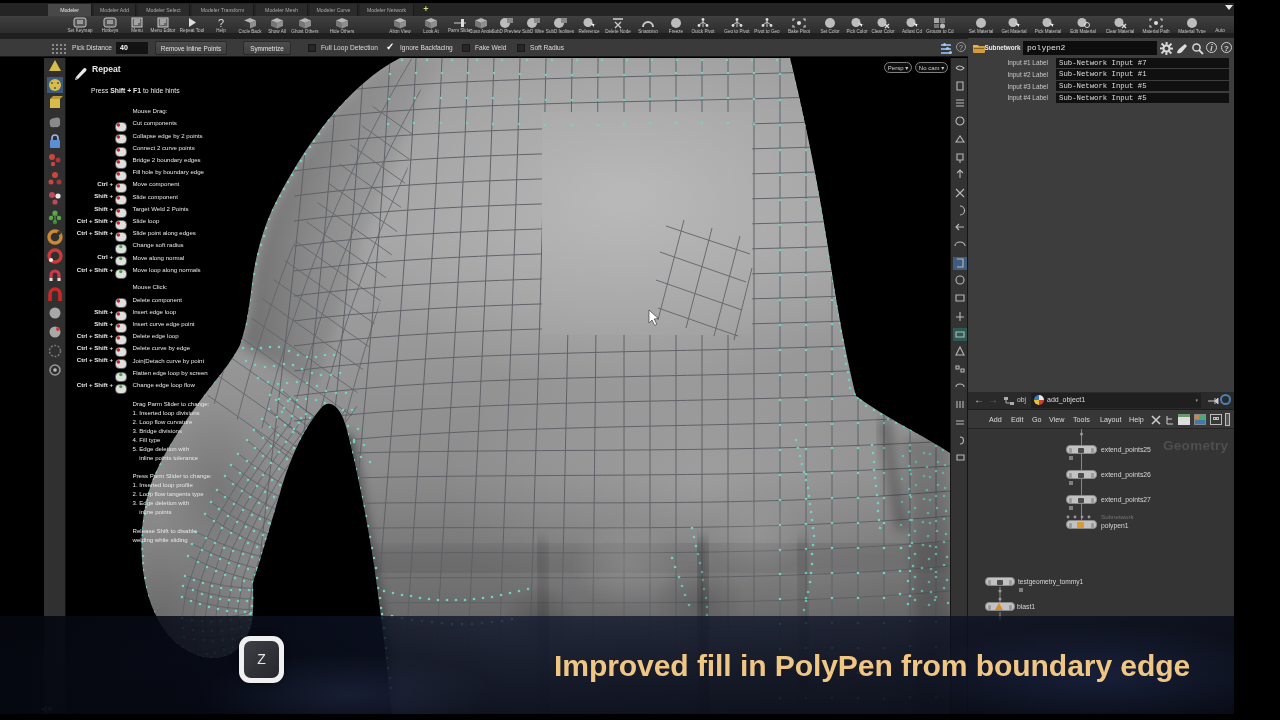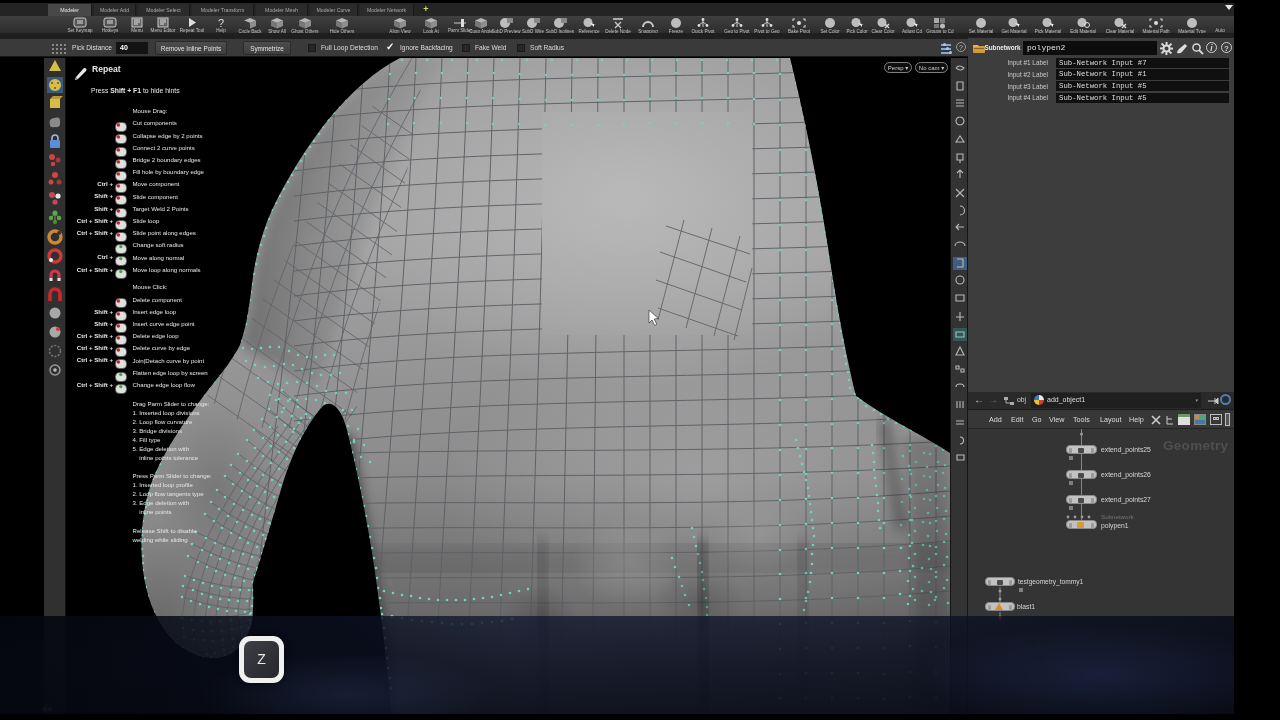--- a/index.html
+++ b/index.html
@@ -1916,13 +1916,14 @@
       </div>
 <div class="a" style="left:257px;top:3px;width:5px;height:13px;border:1px solid #bbb;background:#555"></div>
 </div>
 </div>
 <div class="a" style="left:0;top:616px;width:1234px;height:98px;background:linear-gradient(180deg,rgba(8,11,22,.15) 0%,rgba(8,11,22,.42) 45%,rgba(6,9,18,.66) 100%),linear-gradient(90deg,rgba(4,6,12,.94) 0%,rgba(8,12,24,.82) 15%,rgba(18,26,52,.72) 42%,rgba(15,21,43,.76) 70%,rgba(8,12,26,.85) 100%)">
 <div class="a" style="left:180px;top:0;width:420px;height:98px;background:radial-gradient(ellipse 210px 60px at 40% 80%,rgba(78,96,150,.22),rgba(0,0,0,0) 70%)"></div>
 <div class="a" style="left:860px;top:0;width:374px;height:98px;background:radial-gradient(ellipse 260px 70px at 65% 60%,rgba(52,70,130,.28),rgba(0,0,0,0) 72%)"></div>
 <div class="a" style="left:239px;top:19.5px;width:45px;height:47px;background:#f0f0f0;border-radius:11px;box-shadow:0 0 6px rgba(0,0,0,.6)">
       <div class="a" style="left:5px;top:5px;width:35px;height:37px;background:linear-gradient(135deg,#3e3e46,#26262c);border-radius:7px;color:#e8e8ea;font-size:14px;line-height:36px;text-align:center">Z</div>
     </div>
+<div class="a" style="left:554px;top:33px;width:640px;color:#f0c685;font-size:30.1px;font-weight:bold;white-space:nowrap;letter-spacing:-.1px">Improved fill in PolyPen from boundary edge</div>
 </div>
 <div class="a" style="left:0;top:714px;width:1280px;height:6px;background:#000"></div>
 </body></html>

